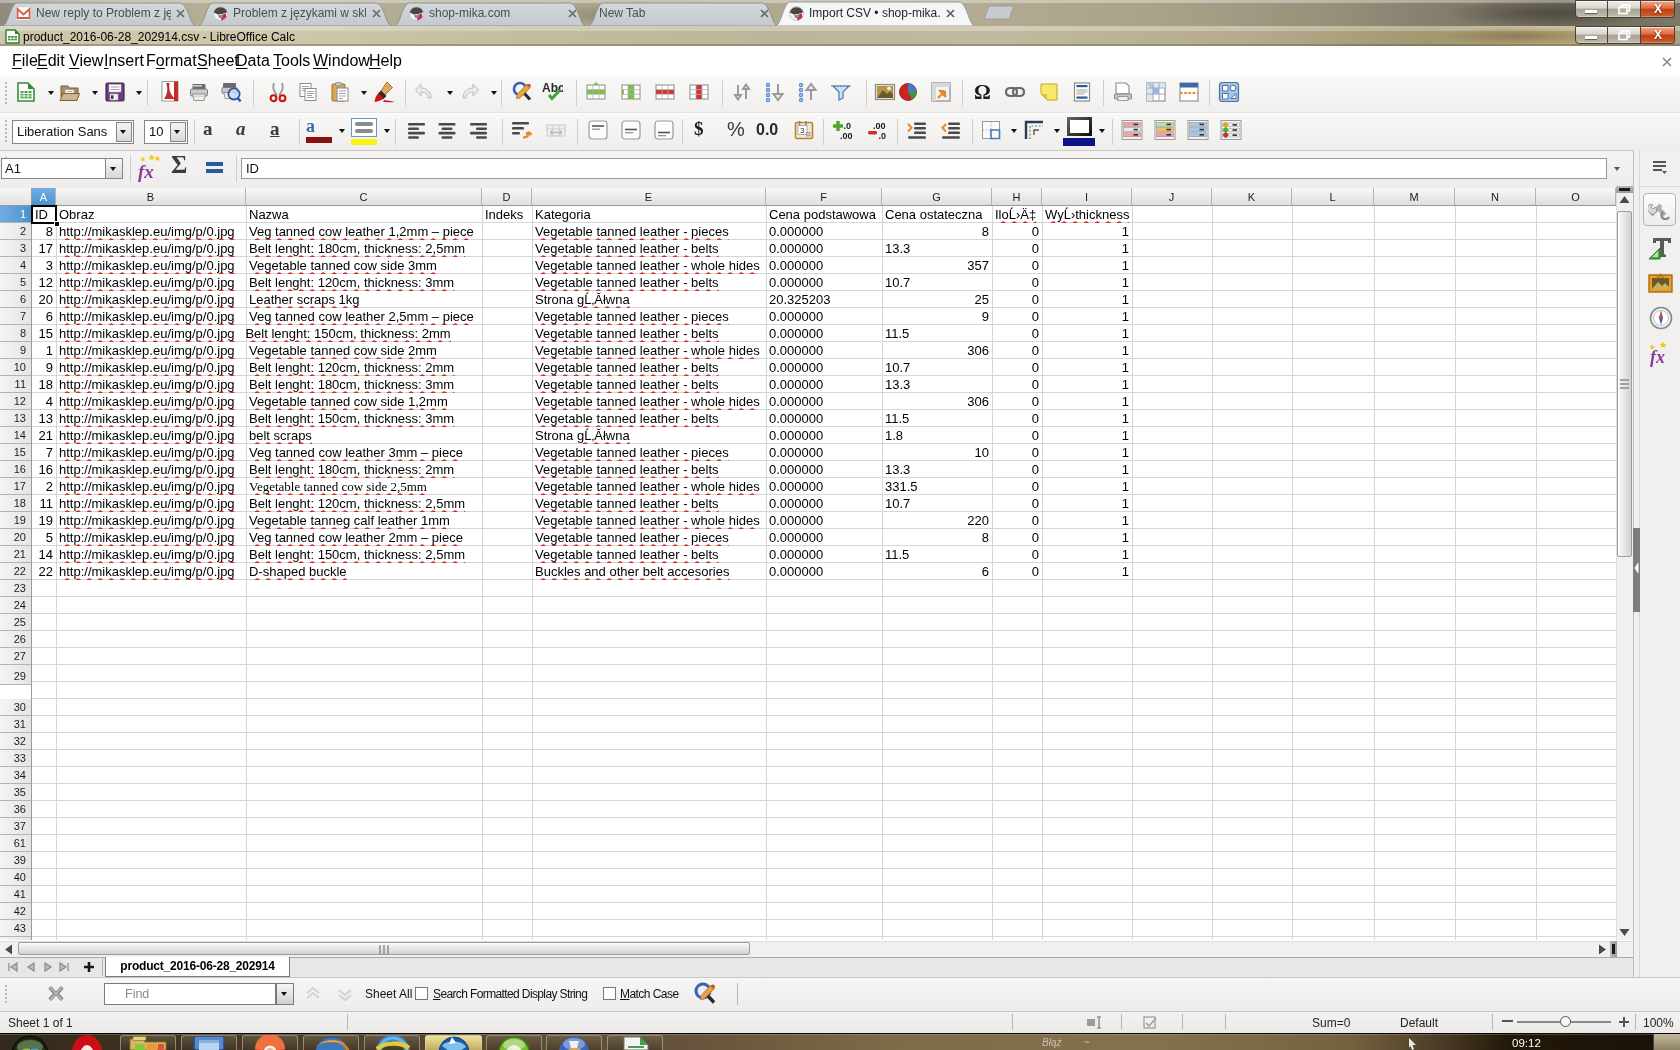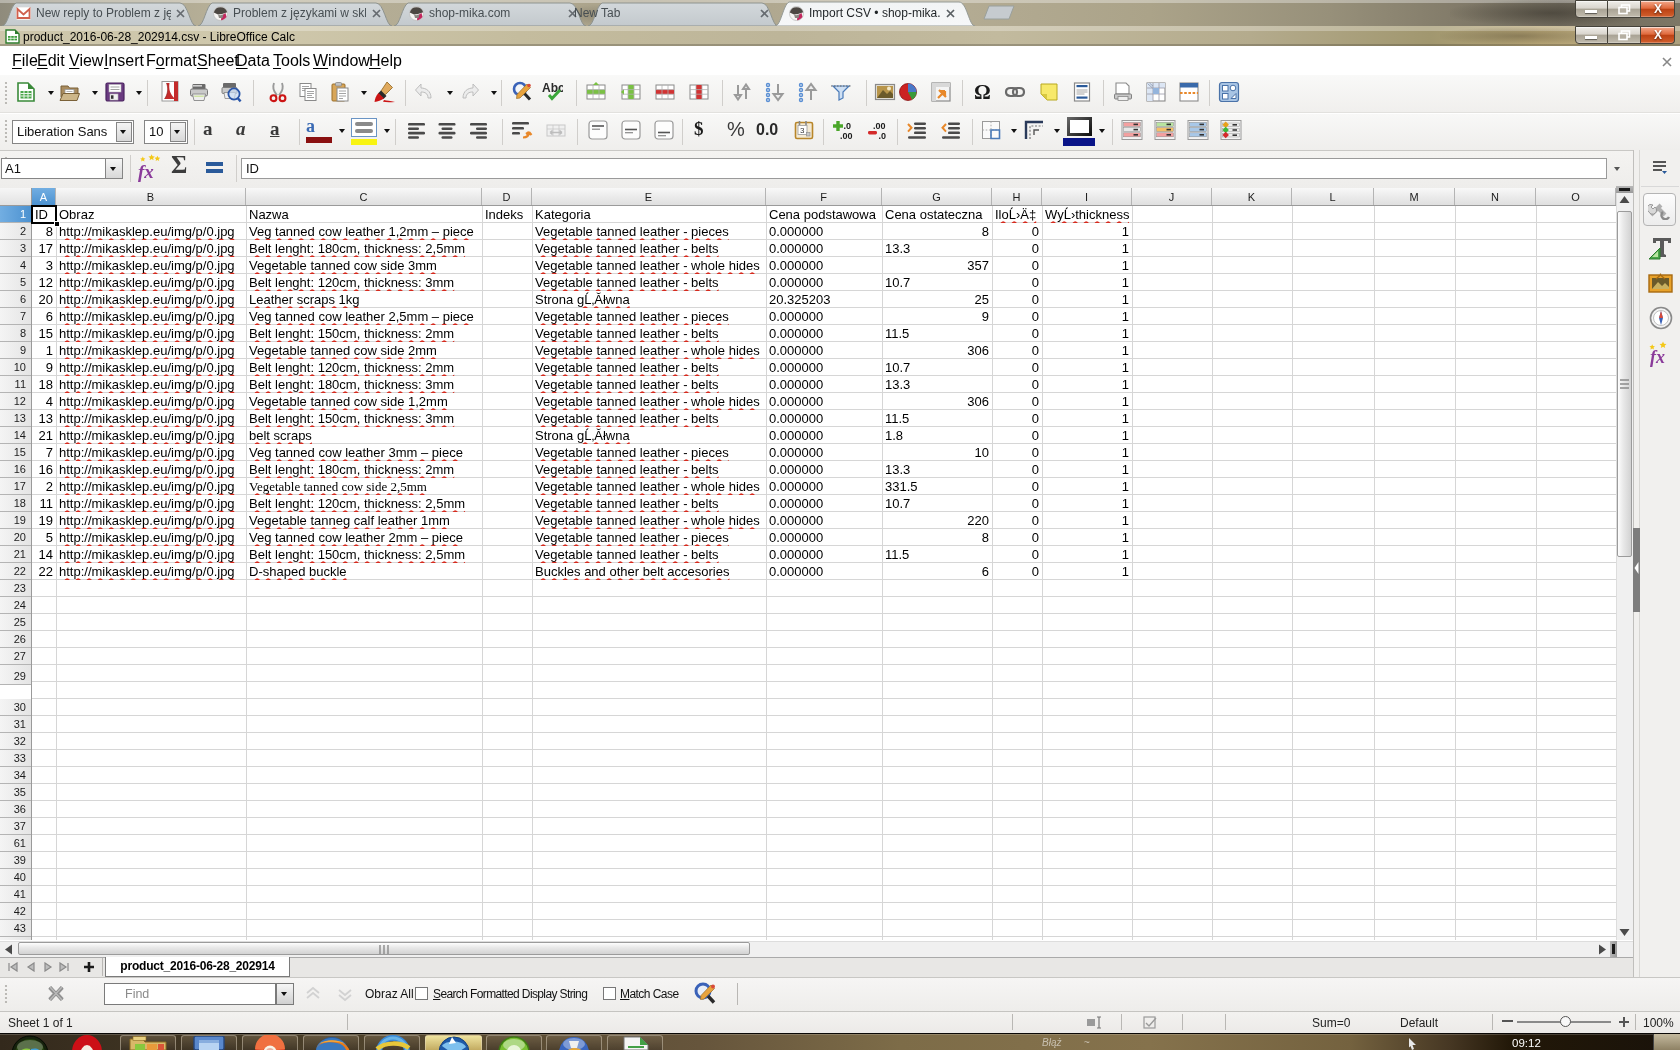--- a/index.html
+++ b/index.html
@@ -67,21 +67,21 @@
 <svg class="ab" style="left:409px;top:6px" width="15" height="15" viewBox="0 0 15 15">
     <circle cx="7.5" cy="7.5" r="7" fill="#f6f5f3" stroke="#bdbdbd" stroke-width="0.8"></circle>
     <path d="M0.8,6.5 A7,7 0 0 1 14.2,6.2 L9,8 L5,8.5 Z" fill="#4c4742"></path>
     <path d="M12.5,7 L13.5,11 C12,13 10,14 8,14.2 L8.5,9.5 Z" fill="#c2275e"></path>
     <path d="M5,8.5 C6.5,9.5 9,9.5 10.5,8 L9.5,12 L6,12 Z" fill="#8a8580"></path>
   </svg>
 <div class="ab" style="left:429px;top:6px;width:128px;color:#474e52;font-size:12px;line-height:15px;overflow:hidden;white-space:nowrap">shop-mika.com</div>
 <svg class="ab" style="left:568px;top:9px" width="9" height="9" viewBox="0 0 9 9">
     <path d="M1,1 L8,8 M8,1 L1,8" stroke="#666b70" stroke-width="1.7"></path>
   </svg>
-<div class="ab" style="left:574px;top:6px;width:150px;color:#474e52;font-size:12px;line-height:15px;overflow:hidden;white-space:nowrap">New Tab</div>
+<div class="ab" style="left:599px;top:6px;width:150px;color:#474e52;font-size:12px;line-height:15px;overflow:hidden;white-space:nowrap">New Tab</div>
 <svg class="ab" style="left:760px;top:9px" width="9" height="9" viewBox="0 0 9 9">
     <path d="M1,1 L8,8 M8,1 L1,8" stroke="#666b70" stroke-width="1.7"></path>
   </svg>
 <svg class="ab" style="left:789px;top:6px" width="15" height="15" viewBox="0 0 15 15">
     <circle cx="7.5" cy="7.5" r="7" fill="#f6f5f3" stroke="#bdbdbd" stroke-width="0.8"></circle>
     <path d="M0.8,6.5 A7,7 0 0 1 14.2,6.2 L9,8 L5,8.5 Z" fill="#4c4742"></path>
     <path d="M12.5,7 L13.5,11 C12,13 10,14 8,14.2 L8.5,9.5 Z" fill="#c2275e"></path>
     <path d="M5,8.5 C6.5,9.5 9,9.5 10.5,8 L9.5,12 L6,12 Z" fill="#8a8580"></path>
   </svg>
 <div class="ab" style="left:809px;top:6px;width:132px;color:#474e52;font-size:12px;line-height:15px;overflow:hidden;white-space:nowrap;color:#1f2326">Import CSV • shop-mika.c</div>
@@ -411,21 +411,21 @@
 <div class="cell " style="left:35px;top:308px;width:18px;text-align:right;">6</div>
 <div class="cell " style="left:59px;top:308px;width:184px;"><span class="sq">http://mikasklep.eu/img/p/0.jpg</span></div>
 <div class="cell " style="left:249px;top:308px;width:230px;"><span class="sq">Veg tanned cow leather 2,5mm – piece</span></div>
 <div class="cell " style="left:535px;top:308px;width:228px;"><span class="sq">Vegetable tanned leather - pieces</span></div>
 <div class="cell " style="left:769px;top:308px;width:110px;">0.000000</div>
 <div class="cell " style="left:885px;top:308px;width:104px;text-align:right;">9</div>
 <div class="cell " style="left:995px;top:308px;width:44px;text-align:right;">0</div>
 <div class="cell " style="left:1045px;top:308px;width:84px;text-align:right;">1</div>
 <div class="cell " style="left:35px;top:325px;width:18px;text-align:right;">15</div>
 <div class="cell " style="left:59px;top:325px;width:184px;"><span class="sq">http://mikasklep.eu/img/p/0.jpg</span></div>
-<div class="cell " style="left:249px;top:325px;width:230px;"><span class="sq">Belt lenght: 150cm, thickness: 2mm</span></div>
+<div class="cell " style="left:233px;top:325px;width:230px;text-align:center;"><span class="sq">Belt lenght: 150cm, thickness: 2mm</span></div>
 <div class="cell " style="left:535px;top:325px;width:228px;"><span class="sq">Vegetable tanned leather - belts</span></div>
 <div class="cell " style="left:769px;top:325px;width:110px;">0.000000</div>
 <div class="cell " style="left:885px;top:325px;width:104px;">11.5</div>
 <div class="cell " style="left:995px;top:325px;width:44px;text-align:right;">0</div>
 <div class="cell " style="left:1045px;top:325px;width:84px;text-align:right;">1</div>
 <div class="cell " style="left:35px;top:342px;width:18px;text-align:right;">1</div>
 <div class="cell " style="left:59px;top:342px;width:184px;"><span class="sq">http://mikasklep.eu/img/p/0.jpg</span></div>
 <div class="cell " style="left:249px;top:342px;width:230px;"><span class="sq">Vegetable tanned cow side 2mm</span></div>
 <div class="cell " style="left:535px;top:342px;width:228px;"><span class="sq">Vegetable tanned leather - whole hides</span></div>
 <div class="cell " style="left:769px;top:342px;width:110px;">0.000000</div>
@@ -611,21 +611,21 @@
       <path d="M4,9 L10,4 L16,9"></path>
       <path d="M4,14 L10,9 L16,14"></path>
     </g>
   </svg>
 <svg class="ab" style="left:335px;top:984px" width="20" height="20" viewBox="0 0 20 20">
 <g fill="none" stroke="#d2d2d2" stroke-width="1.8">
       <path d="M4,6 L10,11 L16,6"></path>
       <path d="M4,11 L10,16 L16,11"></path>
     </g>
   </svg>
-<div class="fbtxt" style="left:365px">Obraz All</div>
+<div class="fbtxt" style="left:365px">Sheet All</div>
 <div class="ck" style="left:415px"></div>
 <div class="fbtxt" style="left:433px;letter-spacing:-0.62px"><u>S</u>earch Formatted Display String</div>
 <div class="ck" style="left:603px"></div>
 <div class="fbtxt" style="left:620px;letter-spacing:-0.55px"><u>M</u>atch Case</div>
 <svg class="ab" style="left:692px;top:981px" width="26" height="26" viewBox="0 0 26 26">
 <circle cx="11" cy="10" r="7" fill="#e8eef8" stroke="#3a62b8" stroke-width="3"></circle>
 <path d="M16,15 L22,21.5" stroke="#2a2a2a" stroke-width="3.4"></path>
 <path d="M19,4 L22.5,7.5 L12,18 L8.5,18.5 L9,14.5 Z" fill="#e8a33d" stroke="#9a6f2a" stroke-width=".7"></path>
 <circle cx="21" cy="5.5" r="2" fill="#d84a3a"></circle>
   </svg>

